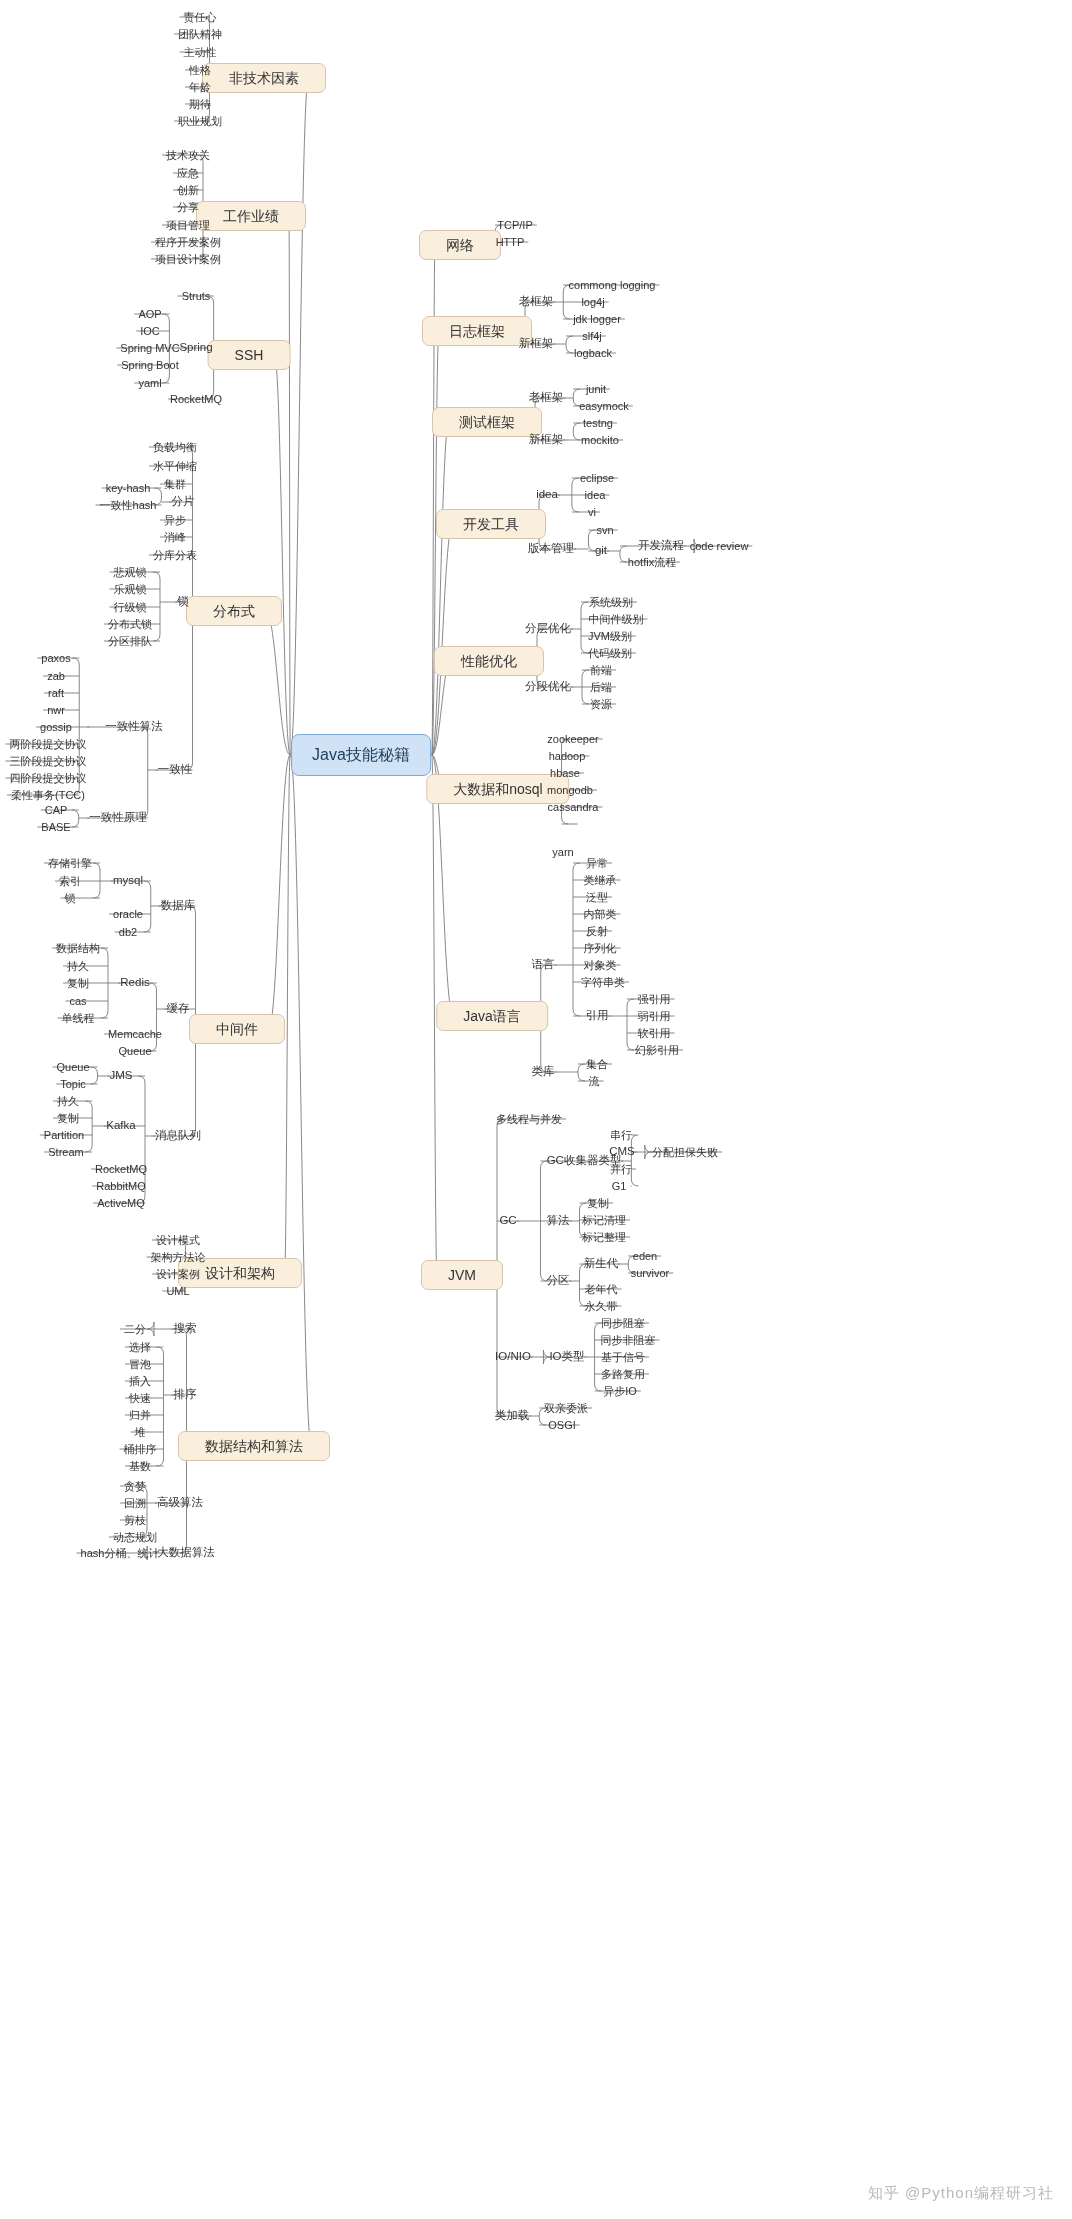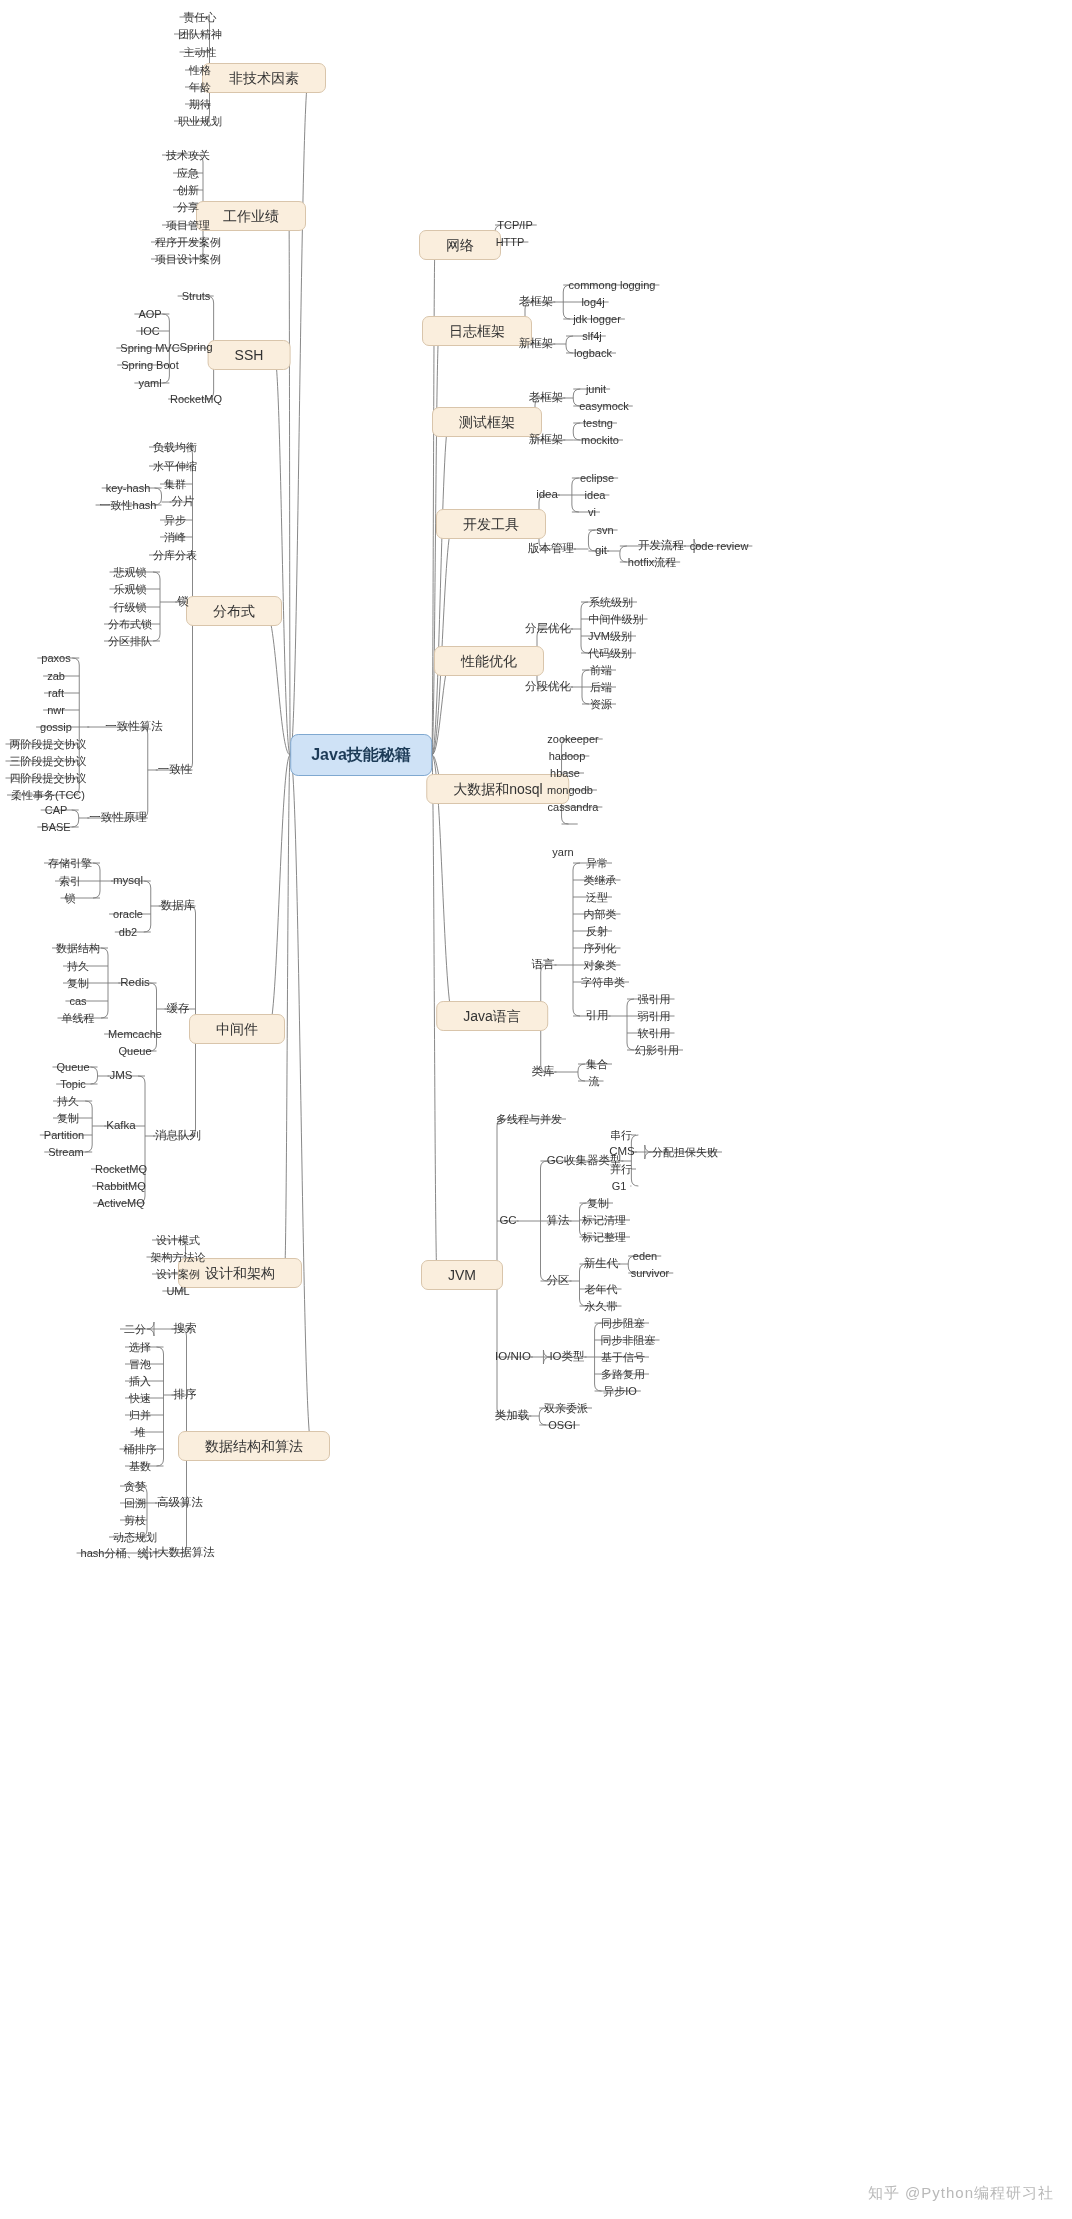--- a/index.html
+++ b/index.html
@@ -40,21 +40,21 @@
   }
 
   
   .root{
     transform:translate(-50%,-50%);
     background:#cfe2f6;
     border:1px solid #7fa8d0;
     border-radius:8px;
     padding:12px 20px;
     font-size:16px;
-    font-weight:bold;
+    font-weight:normal;
     color:#1d3b57;
     text-align:center;
   }
 
   .watermark{
     position:absolute;right:18px;bottom:16px;
     font-size:15px;color:#b9b9b9;letter-spacing:1px;
     user-select:none;
   }
 </style>

